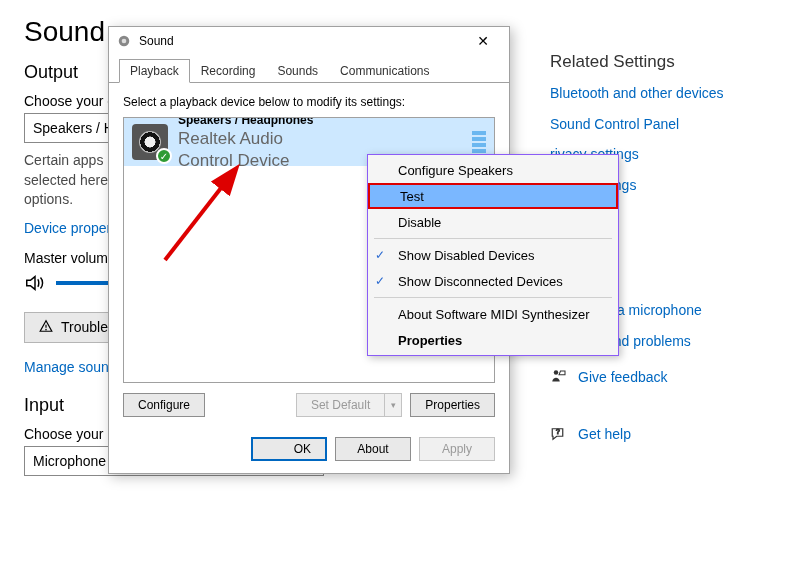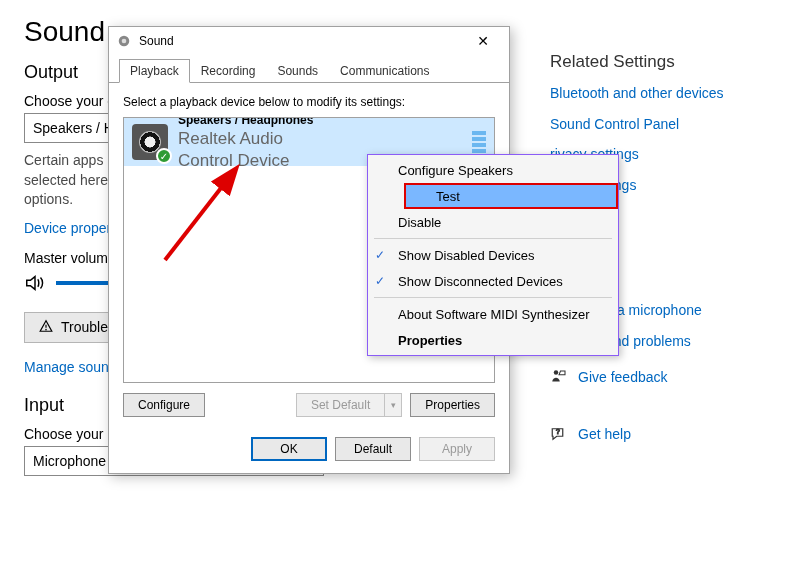--- a/index.html
+++ b/index.html
@@ -185,21 +185,21 @@
   .btn {
     border:1px solid #8e8e8e;
     background:#e9e9e9;
     padding: 3px 14px;
     height:24px;
     font-size:12px;
     min-width:76px;
     text-align:center;
   }
   .btn.disabled { color:#9a9a9a; background:#f0f0f0; border-color:#c3c3c3;}
-  .btn.primary { border:2px solid #0067c0; background:#e9e9e9;}
+  .btn.primary { border:2px solid #0067c0; background:#e9e9e9;text-align:right;}
   .split-btn {
     display:inline-flex;
   }
   .split-btn .btn:first-child { border-right:none;}
   .split-arrow {
     border:1px solid #c3c3c3; background:#f0f0f0; color:#9a9a9a;
     width:18px; height:24px; display:flex; align-items:center; justify-content:center;
     font-size:9px;
   }
 
@@ -222,21 +222,21 @@
     z-index: 10;
     padding:2px 0;
   }
   .menu-item {
     display:flex;
     align-items:center;
     height:26px;
     padding: 0 8px 0 30px;
     position:relative;
   }
-  .menu-item.highlight { background:#7ab7ff; border:2px solid #d00; box-sizing:border-box;margin-left:36px;}
+  .menu-item.highlight { background:#7ab7ff; border:2px solid #d00; box-sizing:border-box;}
   .menu-item .check {
     position:absolute; left:7px; color:#2c6bd1; font-size:12px;
   }
   .menu-item.bold { font-weight:600; }
   .menu-sep { height:1px; background:#cfcfcf; margin:3px 6px; }
 
   
   .red-arrow {
     position:absolute;
     left: 150px;
@@ -389,21 +389,21 @@
           <button class="btn disabled">Set Default</button>
           <span class="split-arrow">▾</span>
         </span>
         <button class="btn">Properties</button>
       </div>
     </div>
   </div>
 
   <div class="dialog-actions">
     <button class="btn primary">OK</button>
-    <button class="btn">Default</button>
+    <button class="btn">About</button>
     <button class="btn disabled">Apply</button>
   </div>
 </div>
 
 <div class="context-menu" id="ctx">
     <div class="menu-item">
       <span>Configure Speakers</span>
     </div>
     <div class="menu-item highlight">
       <span>Test</span>

